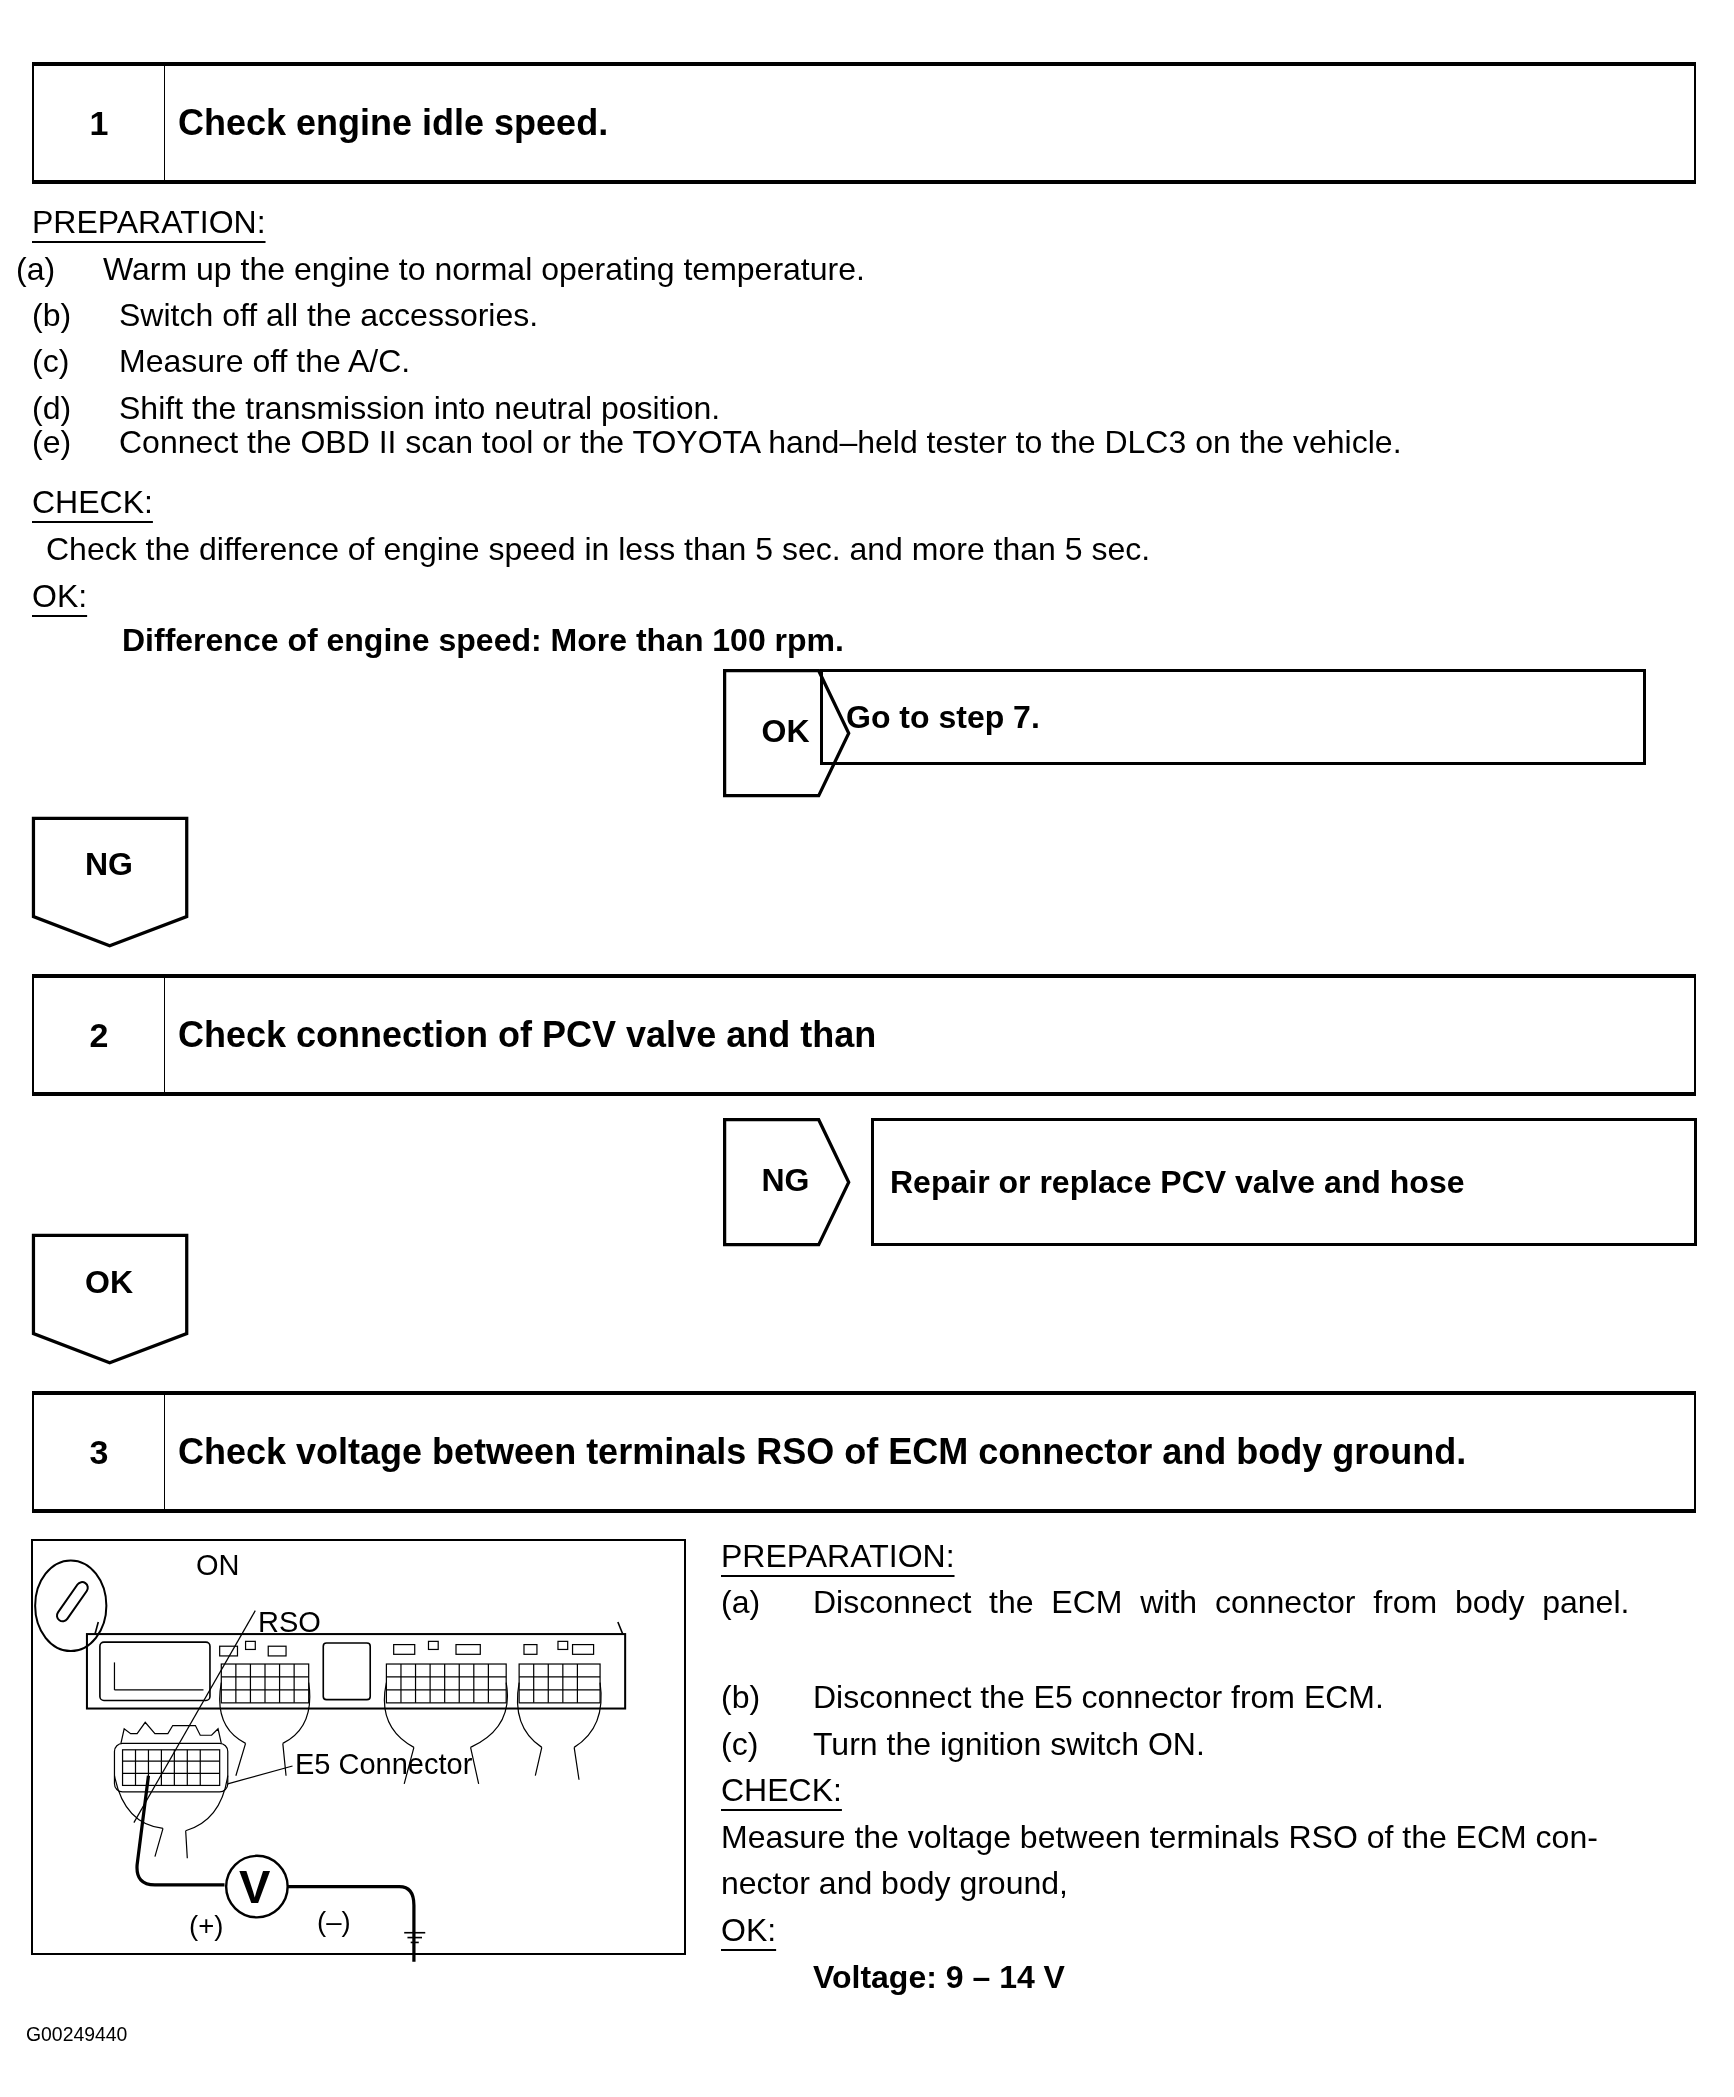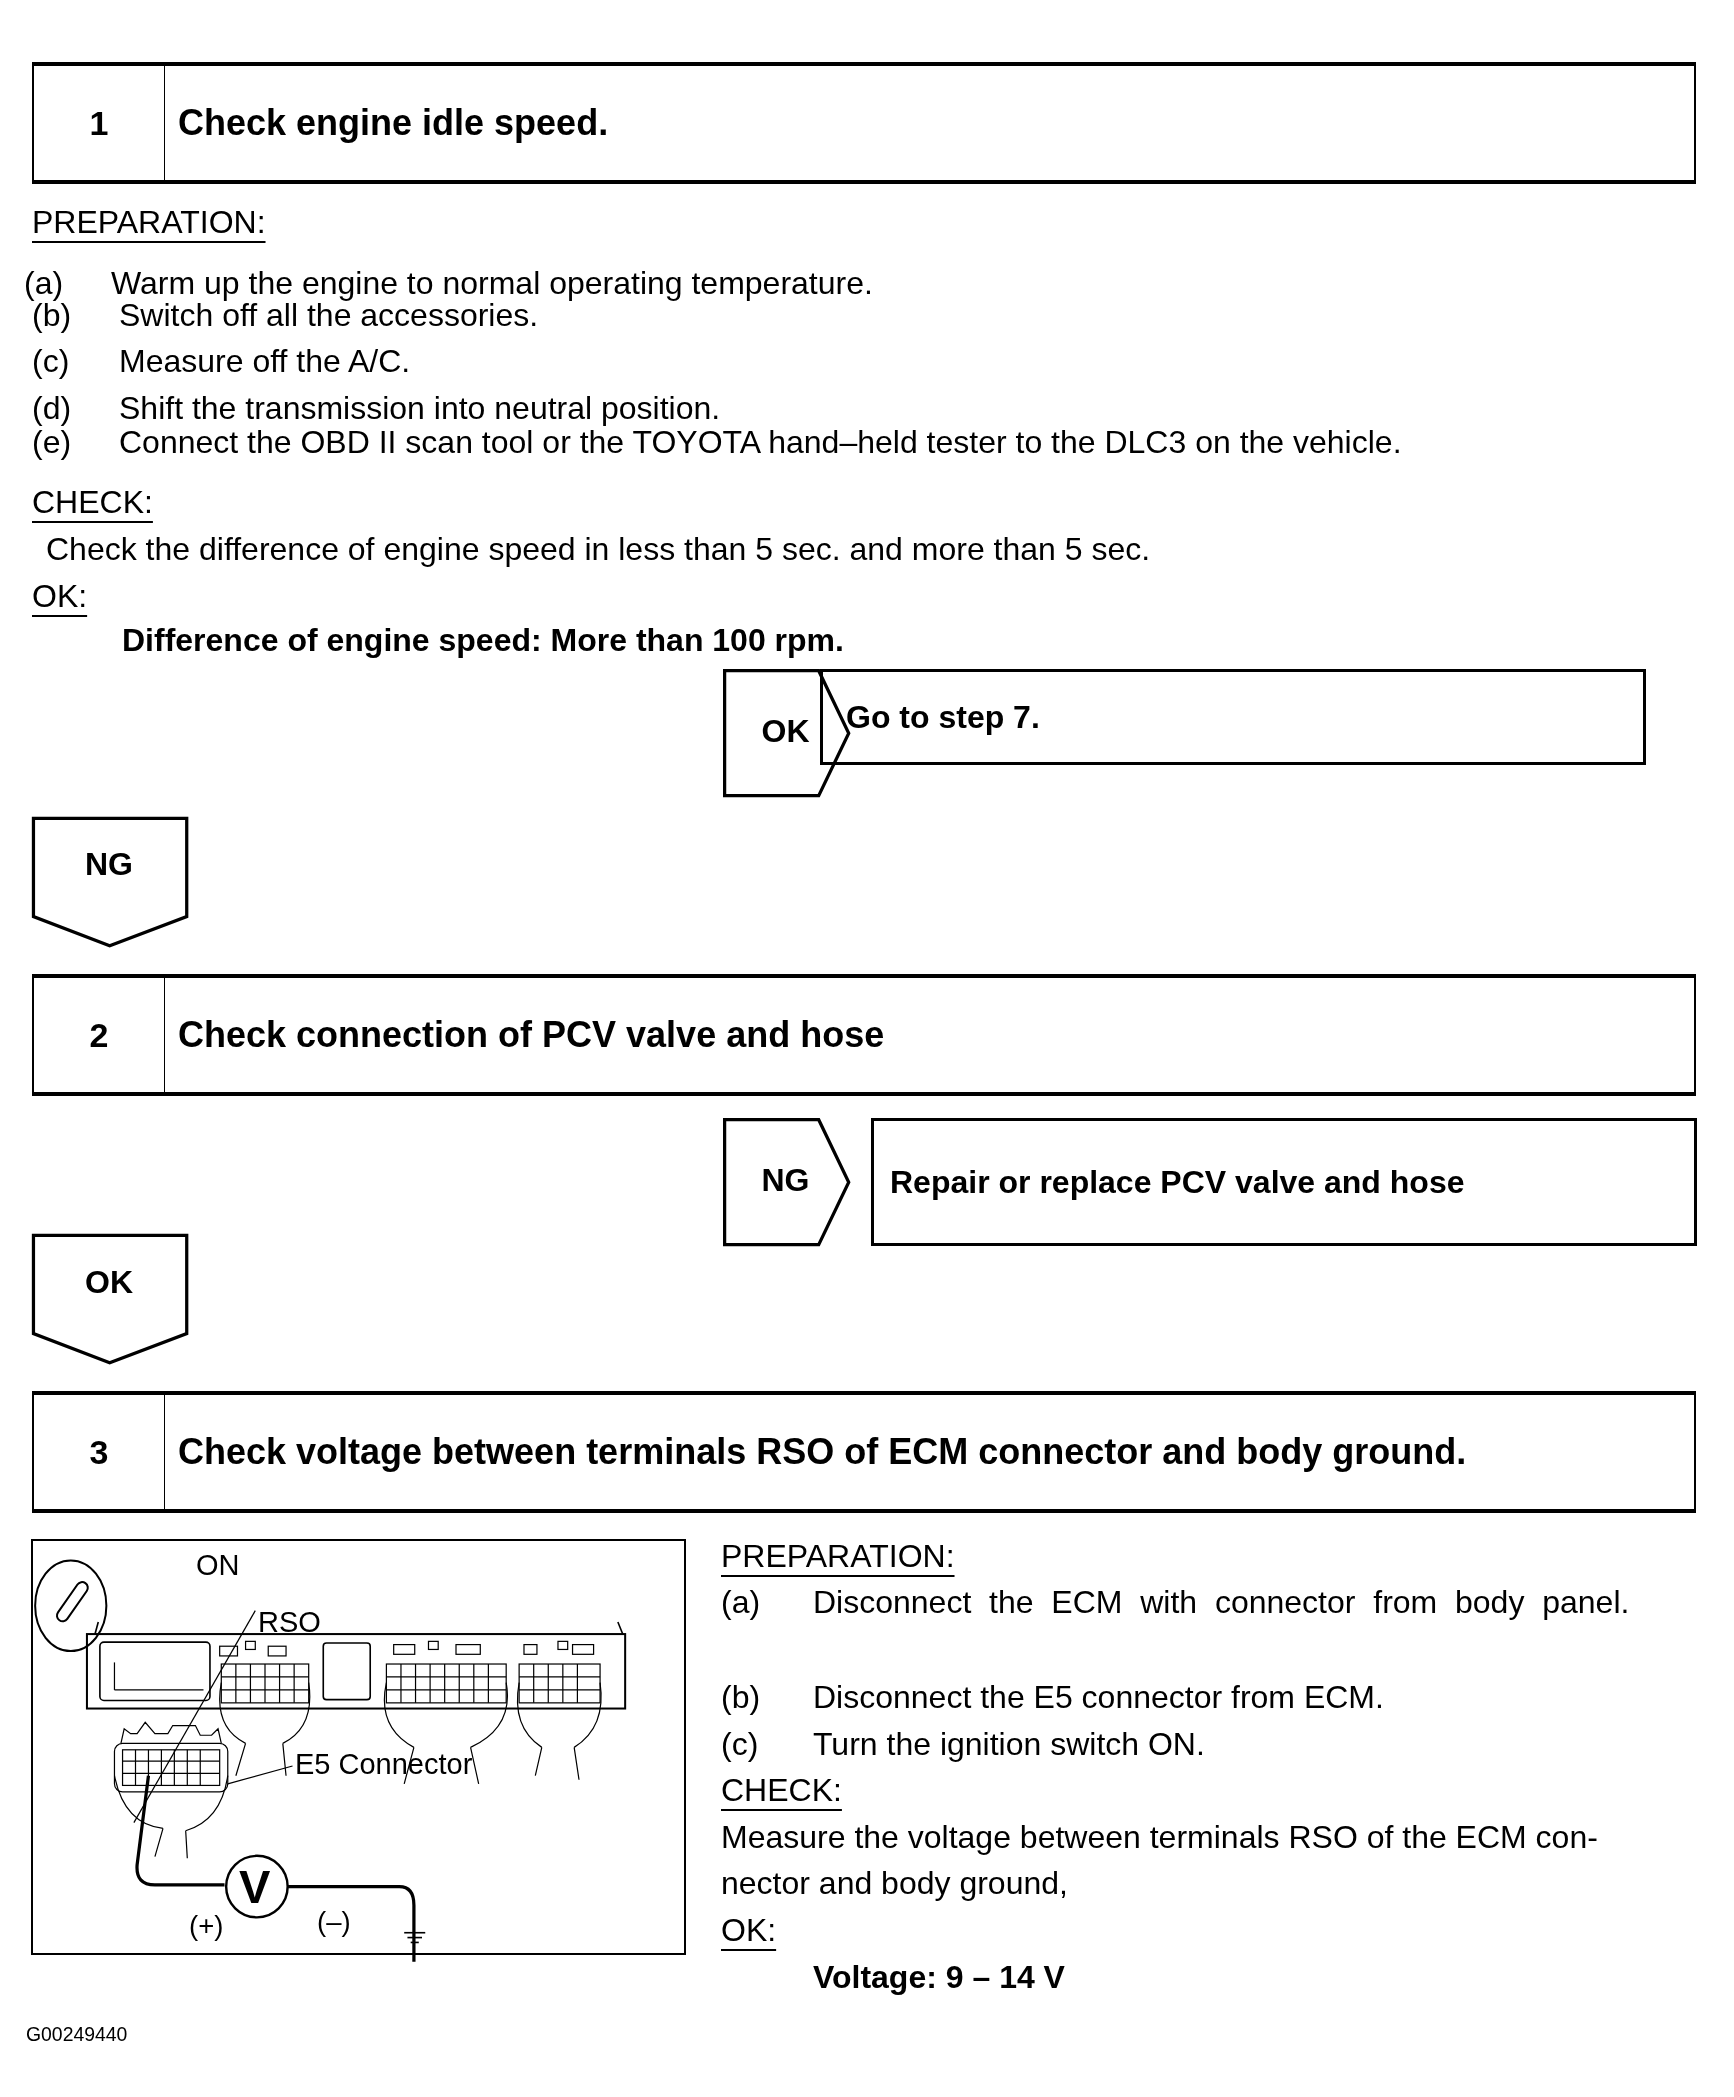--- a/index.html
+++ b/index.html
@@ -28,21 +28,21 @@
 </style>
 </head>
 <body>
 
 <div class="stepbox" style="top:62px;">
   <div class="stepnum">1</div>
   <div class="steptitle">Check engine idle speed.</div>
 </div>
 
 <div class="heading" style="left:32px; top:204px;">PREPARATION:</div>
-<div class="line" style="left:24px; top:251px;margin-top:14px;"><span class="lbl">(a)</span><span>Warm up the engine to normal operating temperature.</span></div>
+<div class="line" style="left:16px; top:251px;"><span class="lbl">(a)</span><span>Warm up the engine to normal operating temperature.</span></div>
 <div class="line" style="left:32px; top:297px;"><span class="lbl">(b)</span><span>Switch off all the accessories.</span></div>
 <div class="line" style="left:32px; top:343px;"><span class="lbl">(c)</span><span>Measure off the A/C.</span></div>
 <div class="line" style="left:32px; top:390px;"><span class="lbl">(d)</span><span>Shift the transmission into neutral position.</span></div>
 <div class="line" style="left:32px; top:424px;"><span class="lbl">(e)</span><span>Connect the OBD II scan tool or the TOYOTA hand–held tester to the DLC3 on the vehicle.</span></div>
 
 <div class="heading" style="left:32px; top:484px;">CHECK:</div>
 <div class="line" style="left:32px; top:531px;margin-left:14px;">Check the difference of engine speed in less than 5 sec. and more than 5 sec.</div>
 <div class="heading" style="left:32px; top:578px;">OK:</div>
 <div class="line bold" style="left:122px; top:622px;">Difference of engine speed: More than 100 rpm.</div>
 
@@ -52,21 +52,21 @@
 <div class="arrow-label" style="left:729px; top:713px; width:113px;">OK</div>
 <div class="result-box" style="left:820px; top:669px; width:826px; height:96px;">Go to step 7.</div>
 
 <svg style="left:31px; top:816px;" width="159" height="133" viewBox="0 0 196 164">
   <polygon points="3,3 192,3 192,124 97,160 3,124" fill="#fff" stroke="#000" stroke-width="4"></polygon>
 </svg>
 <div class="arrow-label" style="left:32px; top:846px; width:154px;">NG</div>
 
 <div class="stepbox" style="top:974px;">
   <div class="stepnum">2</div>
-  <div class="steptitle">Check connection of PCV valve and hose</div>
+  <div class="steptitle">Check connection of PCV valve and than</div>
 </div>
 
 <svg style="left:723px; top:1118px;" width="146" height="130" viewBox="0 0 180 160">
   <polygon points="2,2 118,2 155,79 118,156 2,156" fill="#fff" stroke="#000" stroke-width="4"></polygon>
 </svg>
 <div class="arrow-label" style="left:729px; top:1162px; width:113px;">NG</div>
 <div class="result-box" style="left:871px; top:1118px; width:826px; height:128px; padding-left:16px;">Repair or replace PCV valve and hose</div>
 
 <svg style="left:31px; top:1233px;" width="159" height="133" viewBox="0 0 196 164">
   <polygon points="3,3 192,3 192,124 97,160 3,124" fill="#fff" stroke="#000" stroke-width="4"></polygon>

